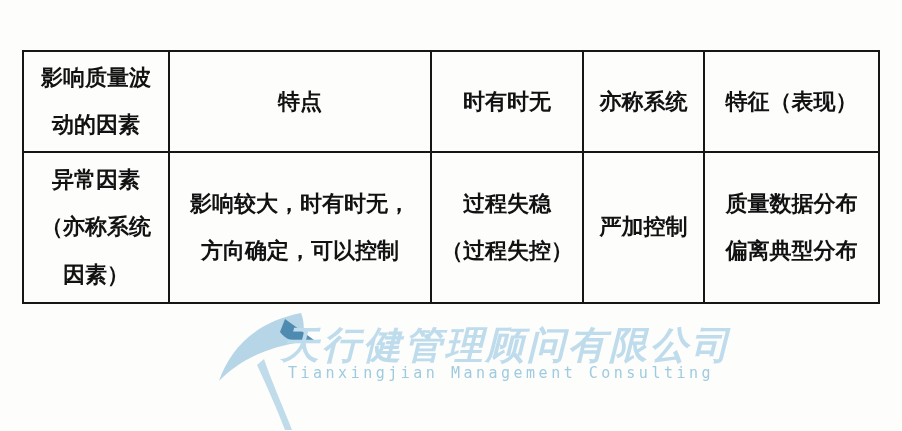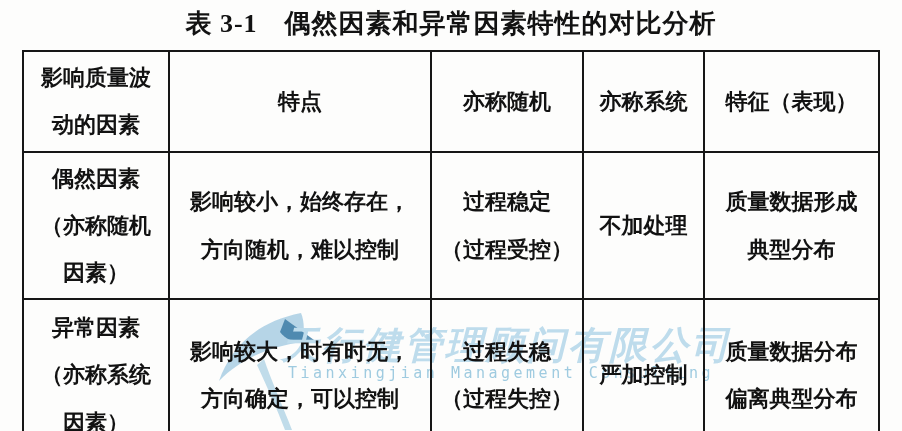--- a/index.html
+++ b/index.html
@@ -73,51 +73,38 @@
   <div class="watermark-layer">
     <svg class="wm-logo" width="118" height="134" viewBox="0 0 118 134">
       <path d="M104 16 C 58 25 33 52 22 84 C 46 60 73 50 105 45 C 108 34 107 23 104 16 Z" fill="#aed0e4" opacity="0.9"></path>
       <path d="M88 22 L 117 43 C 101 48 90 44 83 35 Z" fill="#3d7ca6" opacity="0.85"></path>
       <path d="M60 68 C 71 92 80 112 88 133 L 95 133 C 85 107 74 83 67 62 Z" fill="#b9d8e8" opacity="0.9"></path>
     </svg>
     <div class="wm-cn">天行健管理顾问有限公司</div>
     <div class="wm-en">Tianxingjian Management Consulting</div>
   </div>
 
-  <div class="doc-title">表 3-1　偶然因素和异常因素特性的对比分析</div>
 
   <div class="tbl-wrap">
     <table class="cmp">
       <colgroup>
         <col class="c1">
           <col class="c2">
           <col class="c3">
           <col class="c4">
           <col class="c5">
       </colgroup>
       <tbody>
         <tr class="hdr-row">
           <th>影响质量波
 动的因素</th>
           <th>特点</th>
-          <th>亦称随机</th>
+          <th>时有时无</th>
           <th>亦称系统</th>
           <th>特征（表现）</th>
-        </tr>
-        <tr class="row-1">
-          <td>偶然因素
-（亦称随机
-因素）</td>
-          <td>影响较小，始终存在，
-方向随机，难以控制</td>
-          <td>过程稳定
-（过程受控）</td>
-          <td>不加处理</td>
-          <td>质量数据形成
-典型分布</td>
         </tr>
         <tr class="row-2">
           <td>异常因素
 （亦称系统
 因素）</td>
           <td>影响较大，时有时无，
 方向确定，可以控制</td>
           <td>过程失稳
 （过程失控）</td>
           <td>严加控制</td>

